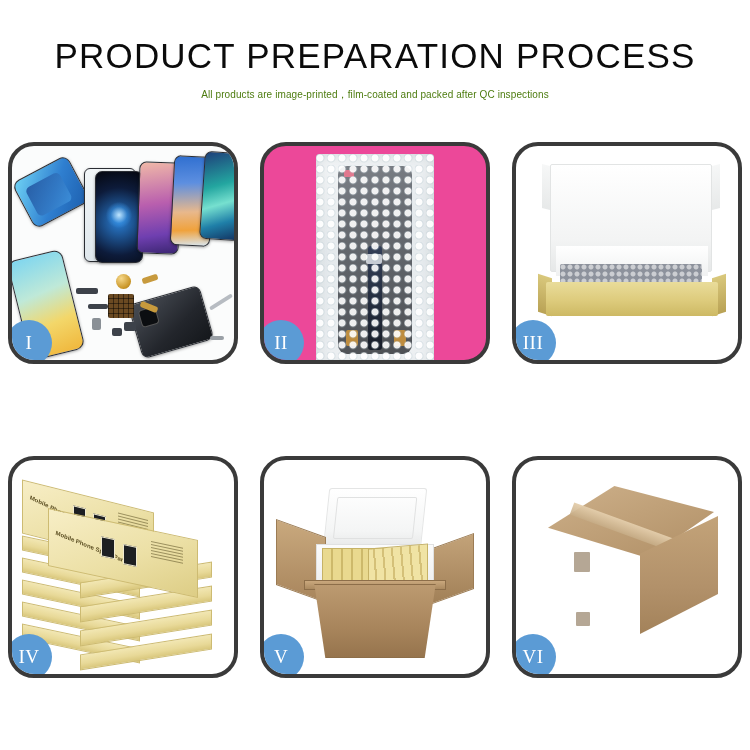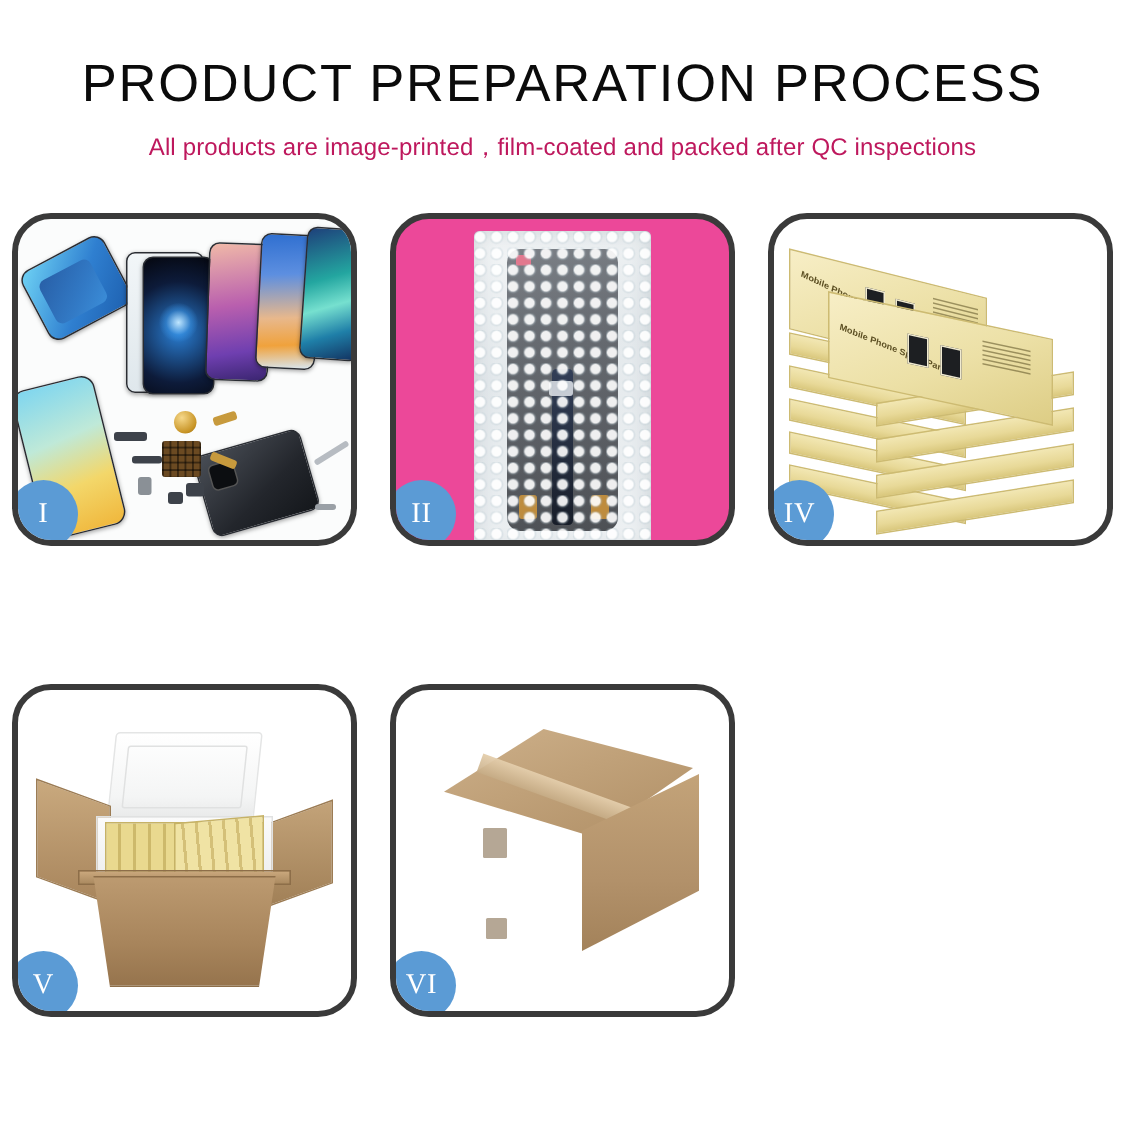--- a/index.html
+++ b/index.html
@@ -19,24 +19,24 @@
     font-size: 35px;
     font-weight: 400;
     letter-spacing: 1.2px;
     color: #0b0b0b;
     white-space: nowrap;
     text-align: center;
   }
   .subtitle {
     margin-top: 12px;
     font-family: "Liberation Sans", sans-serif;
-    font-size: 16px;
+    font-size: 10px;
     font-weight: 400;
     letter-spacing: 0.1px;
-    color: #be185d;
+    color: #4d7c0f;
     white-space: nowrap;
   }
 
   
   .grid {
     position: absolute;
     left: 8px; top: 142px;
     width: 734px; height: 536px;
     display: grid;
     grid-template-columns: repeat(3, 230px);
@@ -325,20 +325,33 @@
           <div class="lcd-ic"></div>
           <div class="lcd-conn" style="left:30px;top:176px;"></div>
           <div class="lcd-conn" style="left:78px;top:176px;"></div>
           <div class="redtag"></div>
           <div class="bubbles"></div>
         </div>
       </div>
       <div class="badge">II</div>
     </div>
 
+    <div class="panel p3">
+      <div class="stage">
+        <div class="box3-lid-flapL"></div>
+        <div class="box3-lid-flapR"></div>
+        <div class="box3-lid"></div>
+        <div class="box3-foam"></div>
+        <div class="box3-wrap"></div>
+        <div class="box3-baseL"></div>
+        <div class="box3-baseR"></div>
+        <div class="box3-base"></div>
+      </div>
+      <div class="badge">III</div>
+    </div>
 
     <div class="panel p4">
       <div class="stage">
 
         <div class="stackbox" style="left:10px;top:88px;width:118px;height:15px;transform:skewY(12deg);"></div>
         <div class="stackbox" style="left:10px;top:110px;width:118px;height:15px;transform:skewY(12deg);"></div>
         <div class="stackbox" style="left:10px;top:132px;width:118px;height:15px;transform:skewY(12deg);"></div>
         <div class="stackbox" style="left:10px;top:154px;width:118px;height:15px;transform:skewY(12deg);"></div>
         <div class="stackbox" style="left:10px;top:176px;width:118px;height:15px;transform:skewY(12deg);"></div>
 

